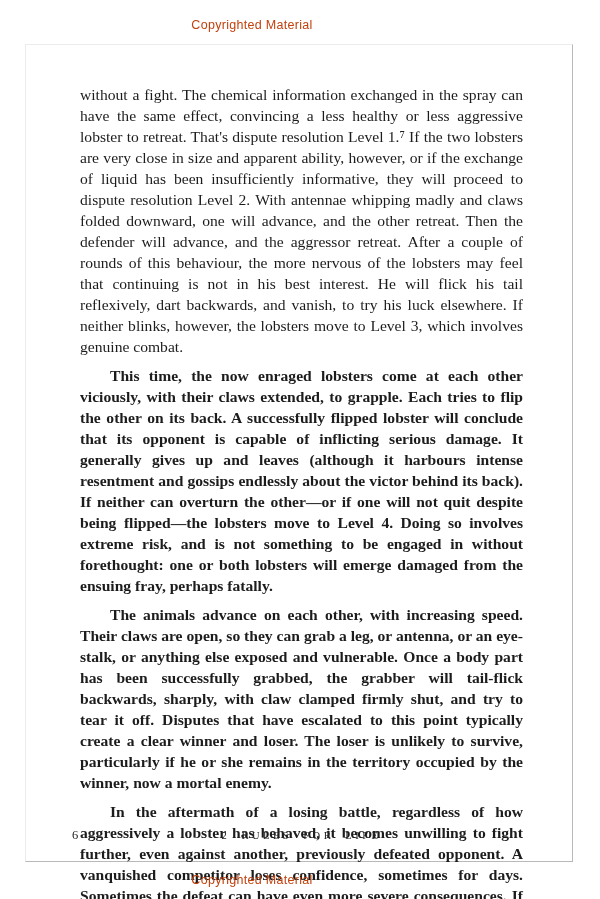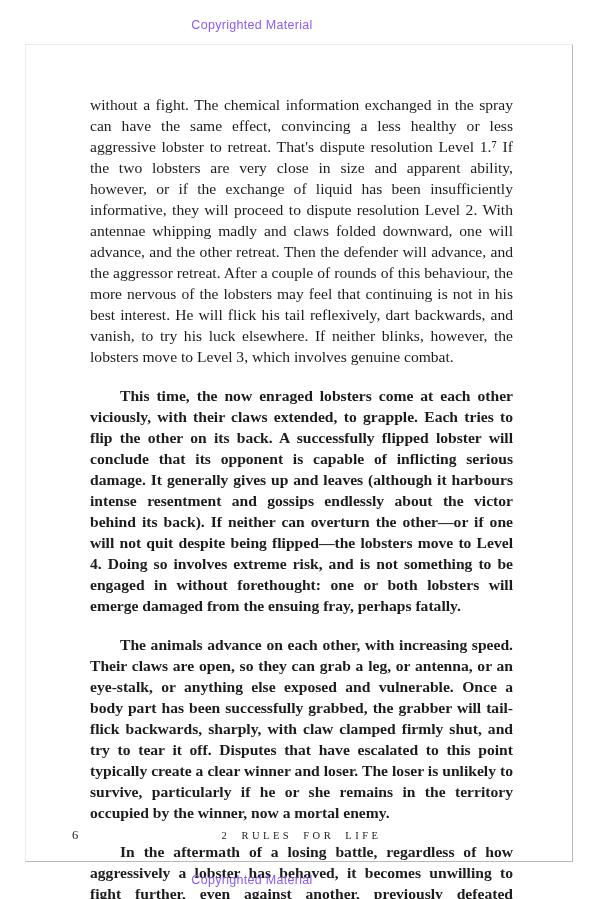--- a/index.html
+++ b/index.html
@@ -15,21 +15,21 @@
     overflow: hidden;
     font-family: "Liberation Serif", "DejaVu Serif", serif;
   }
   .banner {
     position: absolute;
     left: 0;
     width: 504px;
     text-align: center;
     font-family: "Liberation Sans", "DejaVu Sans", sans-serif;
     font-size: 12.5px;
-    color: #8b5cf6;
+    color: #c2410c;
     letter-spacing: 0.3px;
   }
   .banner.top { top: 18px; }
   .banner.bottom { top: 873px; }
 
   .page {
     position: absolute;
     left: 25px;
     top: 44px;
     width: 548px;
@@ -41,21 +41,21 @@
     border-bottom-color: #b9b9b9;
   }
 
   .text-block {
     position: absolute;
     left: 46px;
     top: 31px;
     width: 459px;
   }
   p.body-par {
-    margin: 18px;
+    margin: 8px;
     font-size: 15.6px;
     line-height: 21px;
     text-align: justify;
     color: #1c1c1c;
   }
   p.body-par.indent {
     text-indent: 30px;
     font-weight: bold;
   }
 

